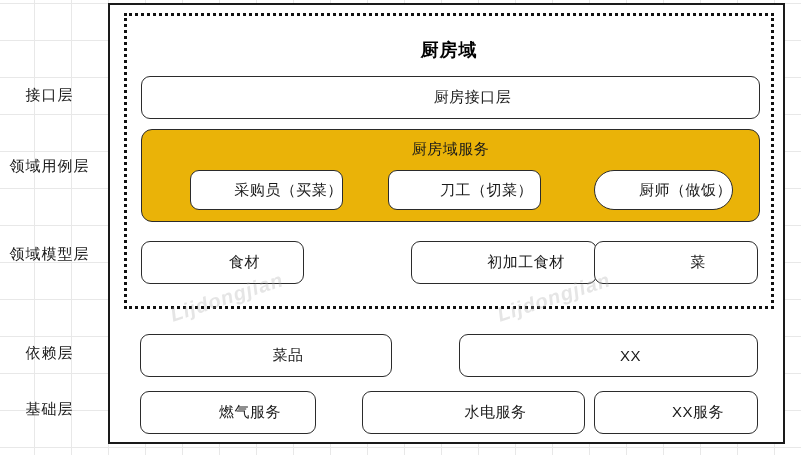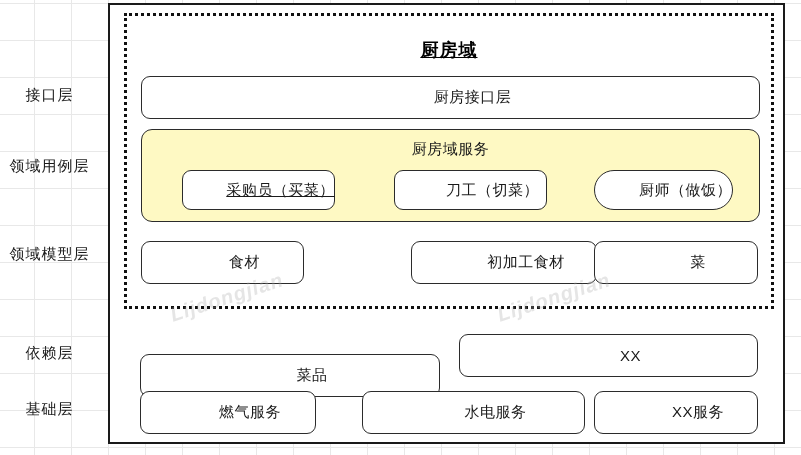--- a/index.html
+++ b/index.html
@@ -65,21 +65,20 @@
   #domain-title {
     position: absolute;
     left: 0;
     top: 22px;
     width: 100%;
     text-align: center;
     font-size: 18px;
     font-weight: bold;
     color: #000000;
     letter-spacing: 1px;
-    text-decoration: underline;
   }
 
   
   .node {
     position: absolute;
     box-sizing: border-box;
     border: 1.6px solid #2b2b2b;
     border-radius: 9px;
     background-color: #ffffff;
     display: flex;
@@ -103,55 +102,55 @@
   
   #services-box {
     position: absolute;
     left: 31px;
     top: 124px;
     width: 619px;
     height: 93px;
     box-sizing: border-box;
     border: 1.6px solid #2b2b2b;
     border-radius: 11px;
-    background-color: #fef9c3;
+    background-color: #eab308;
   }
   #services-title {
     position: absolute;
     left: 0;
     top: 10px;
     width: 100%;
     text-align: center;
     font-size: 15px;
     color: #1a1a1a;
     letter-spacing: 0.5px;
   }
   .svc-node {
     top: 40px;
     height: 40px;
   }
-  #svc-0 { left: 40px;  width: 153px; text-decoration: underline; }
-  #svc-1 { left: 252px; width: 153px; }
+  #svc-0 { left: 48px;  width: 153px; }
+  #svc-1 { left: 246px; width: 153px; }
   #svc-2 { left: 452px; width: 139px; border-radius: 20px; }
 
   
   .model-node {
     top: 236px;
     height: 43px;
   }
   #model-0 { left: 31px;  width: 163px; }
   #model-1 { left: 257px; width: 186px; margin-left: 44px; }
   #model-2 { left: 484px; width: 164px; }
 
   
   .dep-node {
     top: 329px;
     height: 43px;
   }
-  #dep-0 { left: 30px;  width: 300px; margin-top: 20px; }
+  #dep-0 { left: 30px;  width: 252px; }
   #dep-1 { left: 349px; width: 299px; }
 
   
   .base-node {
     top: 386px;
     height: 43px;
   }
   #base-0 { left: 30px;  width: 176px; }
   #base-1 { left: 252px; width: 223px; }
   #base-2 { left: 484px; width: 164px; }

